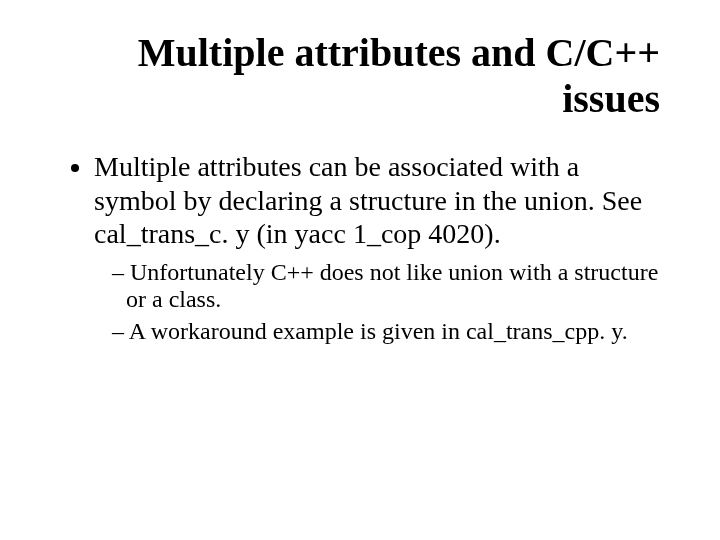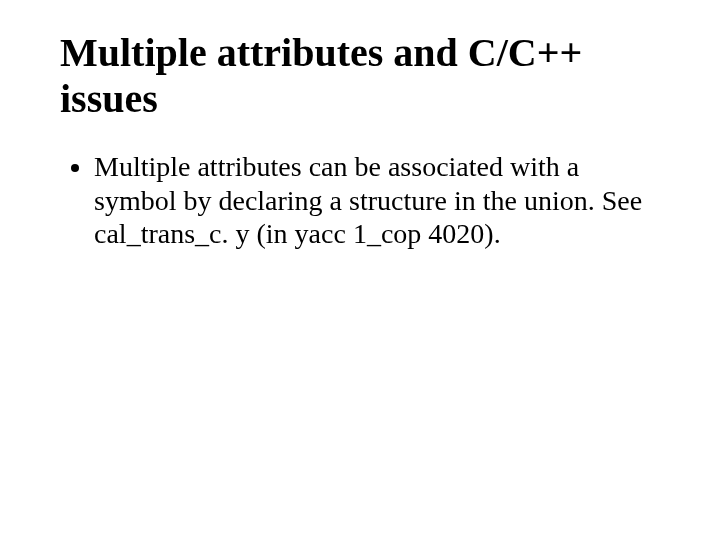--- a/index.html
+++ b/index.html
@@ -12,21 +12,21 @@
     color: #000000;
   }
   .slide {
     width: 720px;
     height: 540px;
     box-sizing: border-box;
     padding: 20px 60px 20px 60px;
   }
   .title {
     font-size: 40px;
-    text-align: left;
+    text-align: right;
     margin: 10px 0 28px 0;
     line-height: 1.15;
   }
   ul.level1 {
     list-style-type: disc;
     font-size: 28px;
     margin: 0 0 0 0;
     padding-left: 34px;
     line-height: 1.2;
   }
@@ -51,15 +51,19 @@
 </style>
 </head>
 <body>
 
 <div class="slide">
   <h1 class="title">Multiple attributes and C/C++ issues</h1>
 
   <ul class="level1">
     <li>
       <span>Multiple attributes can be associated with a symbol by declaring a structure in the union. See cal_trans_c. y (in yacc 1_cop 4020).</span>
+      <ul class="level2">
+        <li><span>Unfortunately C++ does not like union with a structure or a class.</span></li>
+        <li><span>A workaround example is given in cal_trans_cpp. y.</span></li>
+      </ul>
     </li>
   </ul>
 </div>
 
 </body></html>

